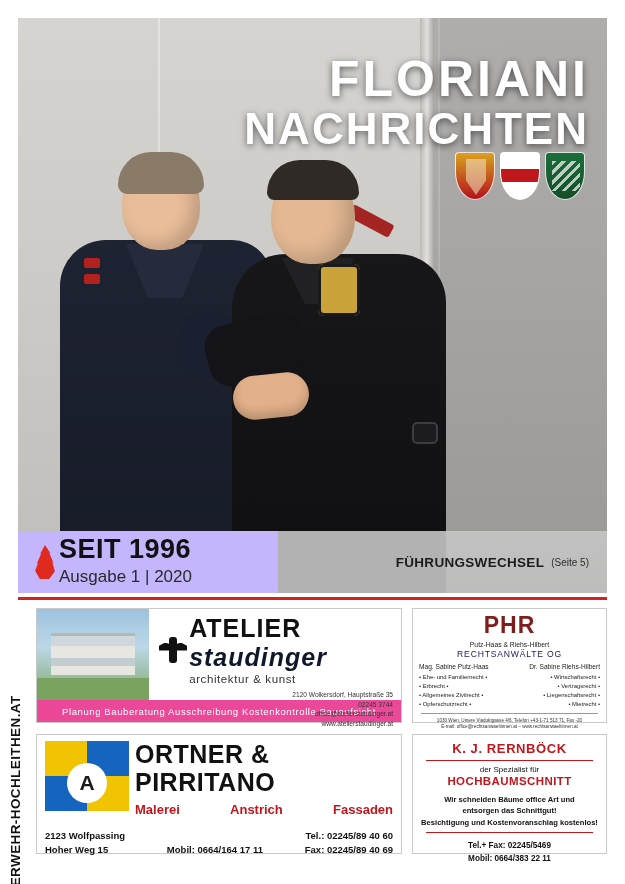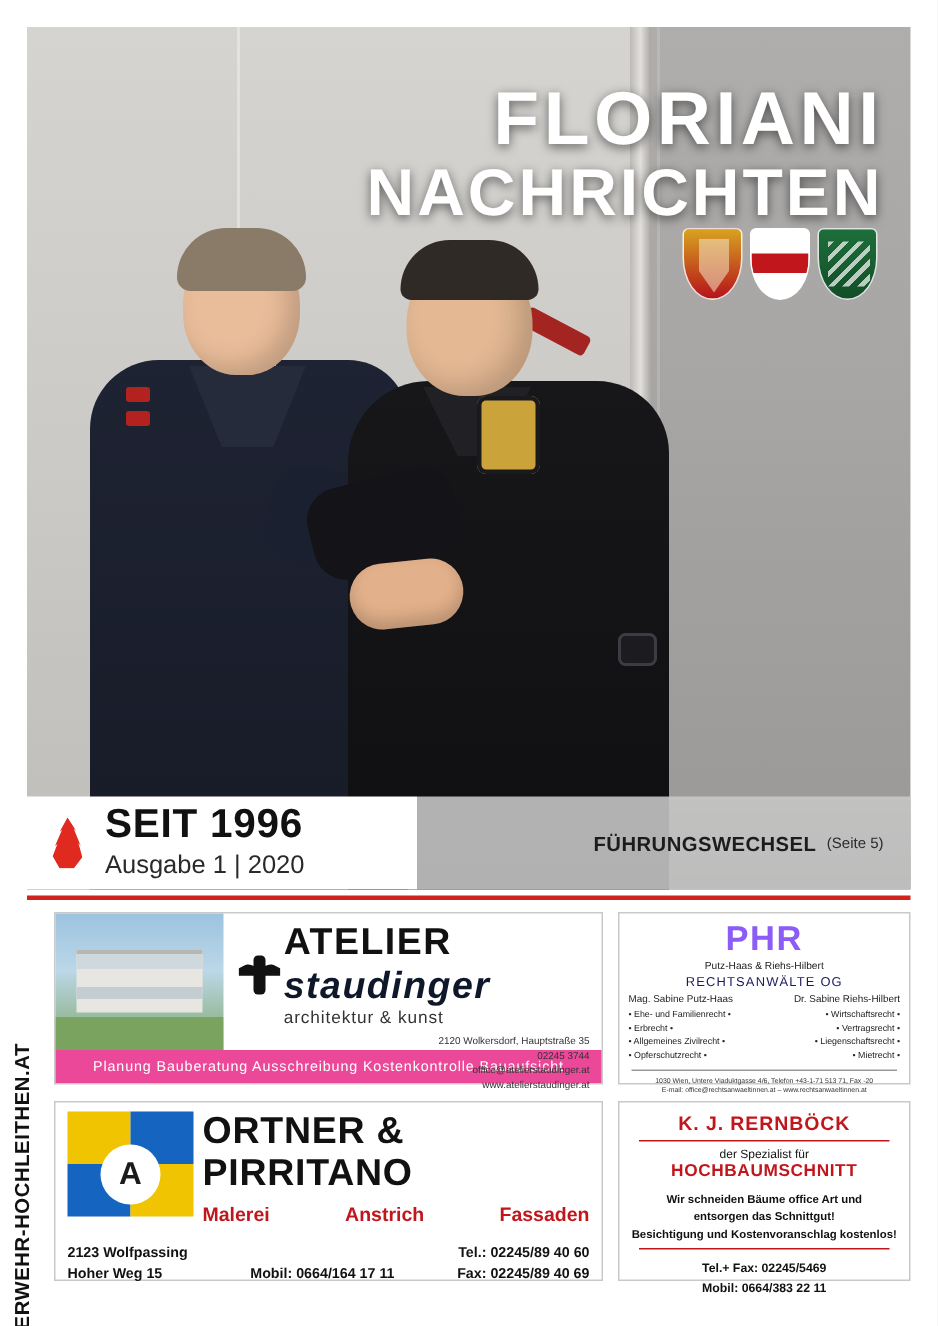--- a/index.html
+++ b/index.html
@@ -232,22 +232,22 @@
       repeating-linear-gradient(135deg, rgba(255,255,255,.7) 0 3px, transparent 3px 7px);
   }
 
   
   .coverbar {
     position: absolute;
     left: 0; right: 0; bottom: 0; height: 62px;
     display: flex; align-items: stretch;
   }
   .bar-white {
-    width: 260px; background: #ffffff;
-    display: flex; align-items: center; gap: 12px;
+    width: 260px; background: #c4b5fd;
+    display: flex; align-items: center; gap: 1px;
     padding-left: 14px;
   }
   .flame {
     width: 26px; height: 34px;
     background: #e02a20;
     clip-path: polygon(50% 0%, 72% 26%, 66% 22%, 84% 56%, 78% 50%, 88% 78%, 66% 100%, 30% 100%, 12% 76%, 24% 52%, 18% 56%, 36% 24%, 30% 28%);
   }
   .seit {
     font-size: 27px; font-weight: bold; color: #111111; line-height: 1; letter-spacing: 0.5px;
   }
@@ -319,21 +319,21 @@
   .stau-small { font-size: 6.6px; color: #333; line-height: 1.45; }
   .stau-foot {
     height: 22px; background: #ec4899; color: #fff;
     display: flex; align-items: center; justify-content: center;
     font-size: 9.5px; letter-spacing: .6px;
   }
 
   
   .ad-putz { left: 376px; top: 0; width: 195px; height: 115px; padding: 5px 6px; }
   .putz-logo {
-    text-align: center; font-size: 23px; font-weight: bold; color: #8b5cf6;
+    text-align: center; font-size: 23px; font-weight: bold; color: #7f1d1d;
     letter-spacing: 1px; line-height: 1;
   }
   .putz-names { text-align: center; font-size: 6.8px; color: #222; margin-top: 4px; }
   .putz-rtl { text-align: center; font-size: 8.6px; color: #1a1a5e; letter-spacing: .8px; margin-top: 1px; }
   .putz-two { display: flex; justify-content: space-between; margin-top: 4px; font-size: 5.9px; color: #222; }
   .putz-two ul { list-style: none; }
   .putz-two li { line-height: 1.55; }
   .putz-col-l { width: 52%; }
   .putz-col-r { width: 44%; text-align: right; }
   .putz-addr { text-align: center; font-size: 4.6px; color: #333; margin-top: 4px; line-height: 1.5; }

